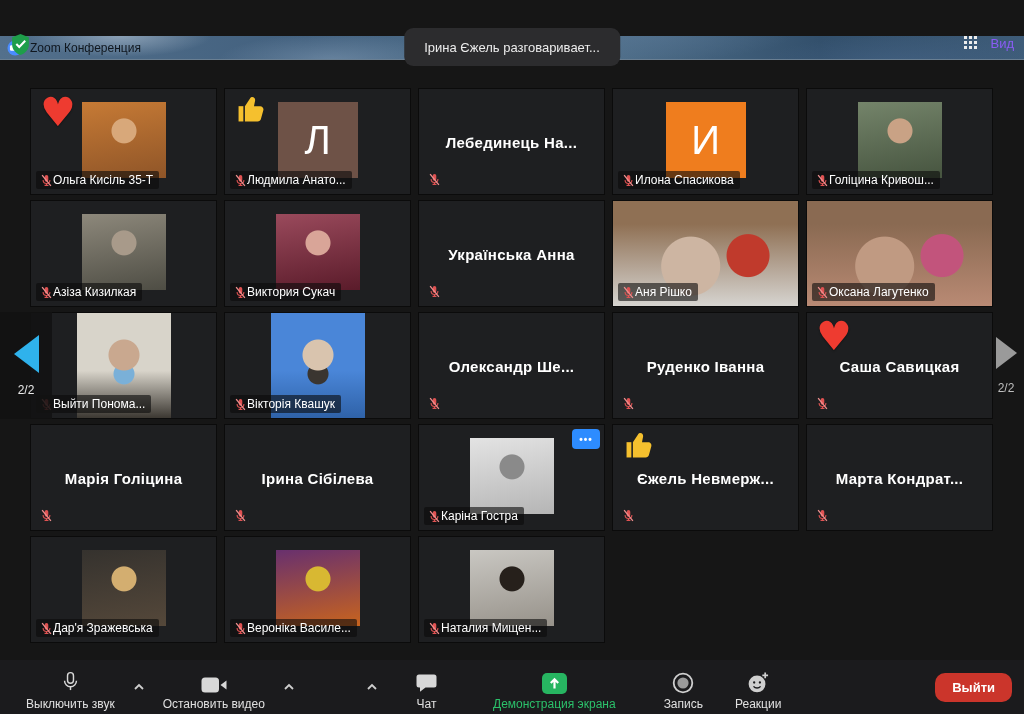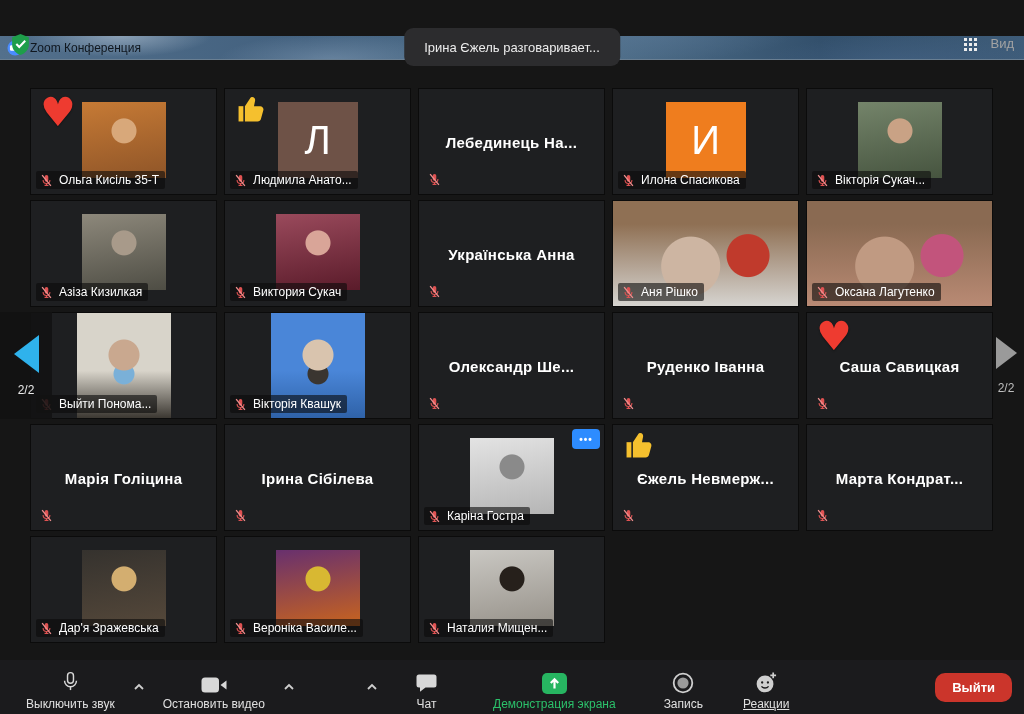--- a/index.html
+++ b/index.html
@@ -23,22 +23,22 @@
 
   
   .meet-topbar{ position:absolute; top:24px; left:0; width:100%; height:64px; }
   .shield-btn{ position:absolute; left:10px; top:9px; width:22px; height:24px; }
   .notif-pill{
     position:absolute; left:50%; transform:translateX(-50%); top:4px; height:38px;
     background:#2c2c2e; border-radius:9px; display:flex; align-items:center;
     padding:0 20px; color:#ececec; font-size:13px; white-space:nowrap;
   }
   .view-btn{
-    position:absolute; right:10px; top:12px; display:flex; align-items:flex-end; gap:13px;
-    background:none; border:none; color:#a3a3a3; font-size:13px; cursor:pointer;
+    position:absolute; right:10px; top:12px; display:flex; align-items:flex-start; gap:13px;
+    background:none; border:none; color:#8b5cf6; font-size:13px; cursor:pointer;
     font-family:inherit;
   }
 
   
   .gallery{
     position:absolute; left:30px; top:88px; width:963px; height:555px;
     display:grid; grid-template-columns:repeat(5,187px); grid-template-rows:repeat(5,107px);
     column-gap:7px; row-gap:5px;
   }
   .tile{ position:relative; background:#1e1f21; border:1px solid #0b0b0b; overflow:hidden; }
@@ -50,21 +50,21 @@
   .avatar-photo{ position:absolute; top:13px; left:50%; transform:translateX(-50%); width:84px; height:76px; }
   .avatar-portrait{ position:absolute; top:0; left:50%; transform:translateX(-50%); width:94px; height:105px; }
   .avatar-video{ position:absolute; inset:0; }
   .center-name{
     position:absolute; top:50%; left:50%; transform:translate(-50%,-50%);
     color:#fff; font-size:15px; font-weight:700; white-space:nowrap; letter-spacing:.3px;
   }
   .name-badge{
     position:absolute; left:5px; bottom:5px; max-width:92%;
     background:rgba(10,10,10,.6); border-radius:2px;
-    display:flex; align-items:center; gap:6px; padding:2px 6px 2px 4px;
+    display:flex; align-items:center; gap:0; padding:2px 6px 2px 4px;
     color:#fff; font-size:12px; white-space:nowrap; overflow:hidden;
   }
   .mic-lone{ position:absolute; left:9px; bottom:8px; }
   .reaction{ position:absolute; top:3px; left:9px; line-height:1; z-index:3; }
   .reaction.heart{ color:#ee3b30; font-size:40px; font-family:"DejaVu Sans",sans-serif;
     text-shadow:0 1px 2px rgba(0,0,0,.4); }
   .more-btn{
     position:absolute; top:4px; right:4px; width:28px; height:20px; z-index:3;
     background:#2d8cff; border-radius:4px; color:#fff; font-size:10px; letter-spacing:1px;
     display:flex; align-items:center; justify-content:center; cursor:pointer; font-weight:700;
@@ -213,21 +213,21 @@
       <div class="tile">
         <div class="avatar-photo" style="background: radial-gradient(circle 13px at 50% 38%, #c9a285 0 12px, rgba(0,0,0,0) 13px), linear-gradient(170deg, #74846a, #46543f)"></div>
         <div class="name-badge">
           <span style="display:flex;">
             <svg width="13" height="13" viewBox="0 0 16 16">
               <path d="M8 1.2a2.2 2.2 0 0 1 2.2 2.2v4a2.2 2.2 0 1 1-4.4 0v-4A2.2 2.2 0 0 1 8 1.2z" fill="#e05252"></path>
               <path d="M3.8 7.4a4.2 4.2 0 0 0 8.4 0M8 11.6v2.2M5.6 14h4.8" stroke="#e05252" stroke-width="1.3" fill="none"></path>
               <line x1="2.6" y1="1.4" x2="13.4" y2="14.6" stroke="#f09090" stroke-width="1.6"></line>
             </svg>
           </span>
-          <span>Вікторія Сукач...</span>
+          <span>Голіцина Кривош...</span>
         </div>
       </div>
       <div class="tile">
         <div class="avatar-photo" style="background: radial-gradient(circle 13px at 50% 38%, #a89a8a 0 12px, rgba(0,0,0,0) 13px), linear-gradient(170deg, #8d887b, #4e4d44)"></div>
         <div class="name-badge">
           <span style="display:flex;">
             <svg width="13" height="13" viewBox="0 0 16 16">
               <path d="M8 1.2a2.2 2.2 0 0 1 2.2 2.2v4a2.2 2.2 0 1 1-4.4 0v-4A2.2 2.2 0 0 1 8 1.2z" fill="#e05252"></path>
               <path d="M3.8 7.4a4.2 4.2 0 0 0 8.4 0M8 11.6v2.2M5.6 14h4.8" stroke="#e05252" stroke-width="1.3" fill="none"></path>
               <line x1="2.6" y1="1.4" x2="13.4" y2="14.6" stroke="#f09090" stroke-width="1.6"></line>
@@ -524,21 +524,21 @@
       </button>
       <button class="tb-btn" style="margin-left:26px;">
         <span class="ic">
           <svg width="22" height="22" viewBox="0 0 22 22">
               <circle cx="11" cy="11" r="9.3" fill="none" stroke="#cfcfcf" stroke-width="1.8"></circle>
               <circle cx="11" cy="11" r="5.6" fill="#9b9b9b"></circle>
             </svg>
         </span>
         <span>Запись</span>
       </button>
-      <button class="tb-btn" style="margin-left:18px;text-decoration:underline;">
+      <button class="tb-btn" style="margin-left:10px;">
         <span class="ic">
           <svg width="24" height="23" viewBox="0 0 24 24">
               <circle cx="11" cy="13.5" r="8.8" fill="#cfcfcf"></circle>
               <circle cx="8" cy="12" r="1.2" fill="#1b1b1d"></circle>
               <circle cx="14" cy="12" r="1.2" fill="#1b1b1d"></circle>
               <path d="M7.3 16a4.8 4.8 0 0 0 7.4 0" stroke="#1b1b1d" stroke-width="1.4" fill="none"></path>
               <path d="M19.5 1.5v6M16.5 4.5h6" stroke="#cfcfcf" stroke-width="1.8"></path>
             </svg>
         </span>
         <span>Реакции</span>

